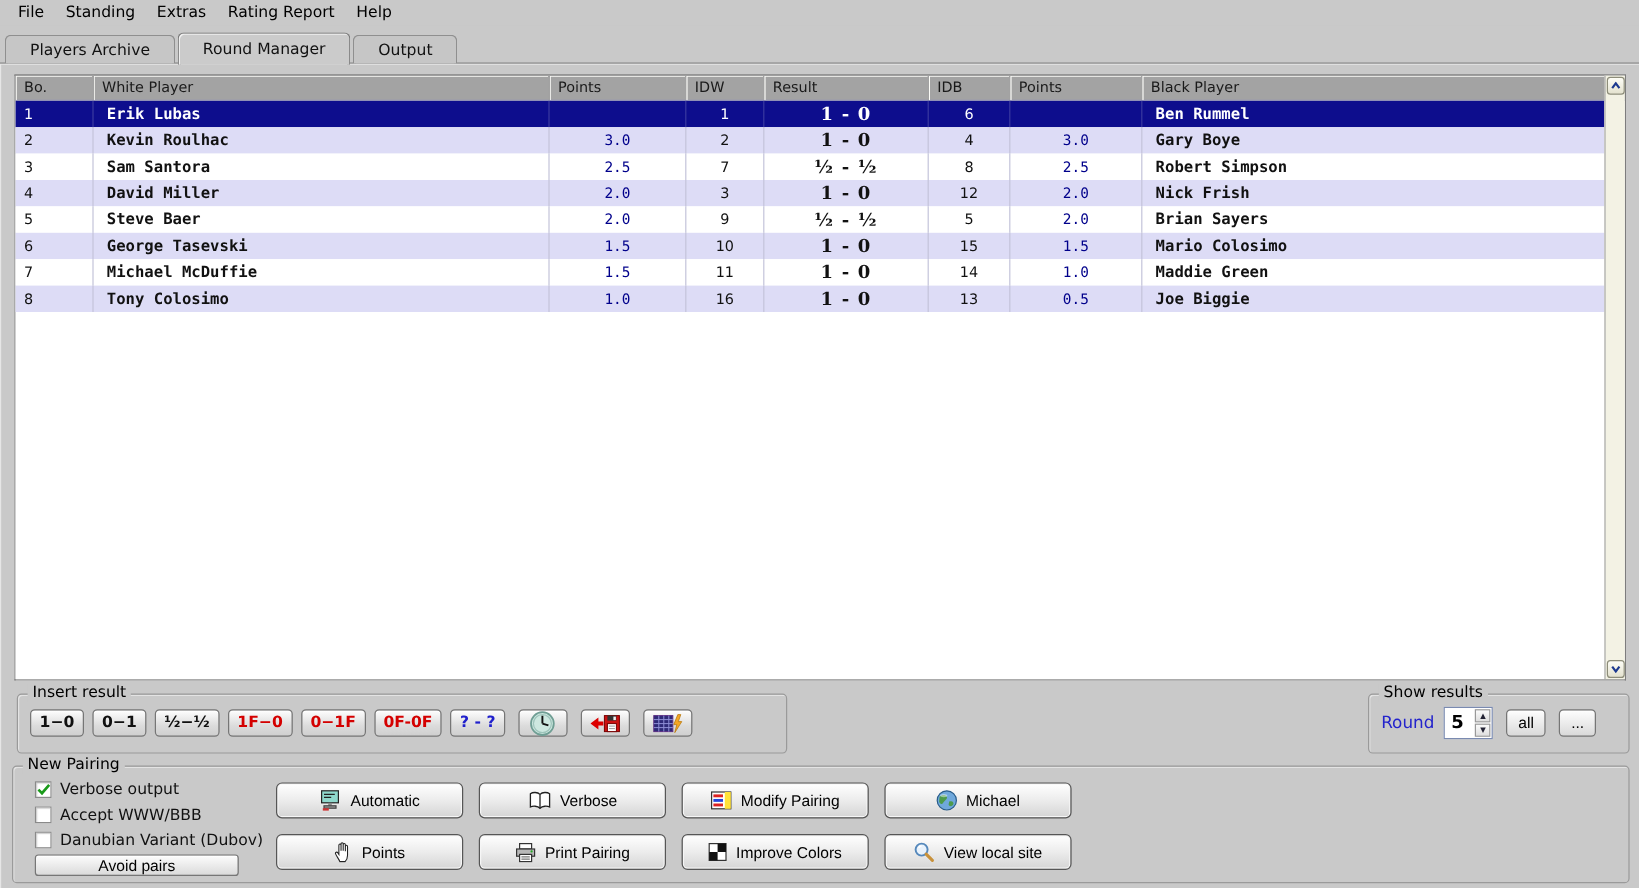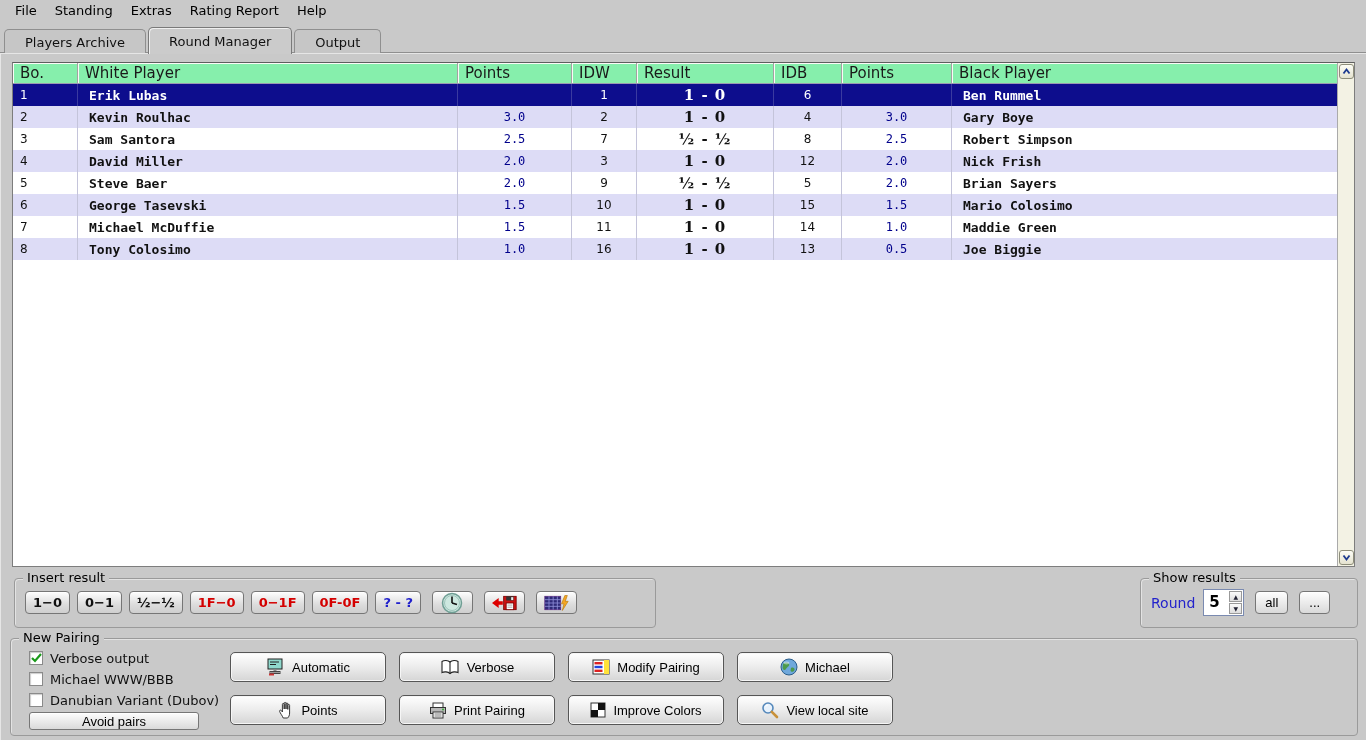--- a/index.html
+++ b/index.html
@@ -19,22 +19,22 @@
   .tab { height:24px; padding:3px 20px 2px; margin-right:2px; background:#c6c6c6;
     border:1px solid #8f8f8f; border-bottom:none; border-radius:5px 5px 0 0;
     font-size:13px; display:flex; align-items:center; position:relative; }
   .tab.selected { height:27px; background:#cbcbcb; border-color:#7a7a7a; z-index:4;
     box-shadow:inset 1px 1px 0 #efefef; margin-bottom:-1px; }
   .content { position:absolute; top:52px; left:0; right:0; bottom:0;
     background:#c9c9c9; border-top:1px solid #8f8f8f; box-shadow:inset 1px 1px 0 #e6e6e6; }
   
   .table-panel { position:absolute; left:12px; top:62px; width:1343px; height:505px;
     background:#ffffff; border:1px solid #7d7d7d; border-top-color:#5e5e5e; }
-  .thead { display:flex; height:21px; background:#86efac; border-bottom:1px solid #9a9ab0;
-    font-size:15px; color:#1a1a1a; }
+  .thead { display:flex; height:21px; background:#a3a3a3; border-bottom:1px solid #9a9ab0;
+    font-size:12px; color:#1a1a1a; }
   .thead .hcell { display:flex; align-items:center; padding-left:7px;
     border-right:1px solid #a2a2a2; box-shadow:inset 1px 1px 0 #fbfbf7; }
   .rows { position:absolute; left:0; top:21px; right:17px; bottom:0; background:#fff; }
   .trow { display:flex; height:22px; background:#ffffff; }
   .trow.alt { background:#dddcf6; }
   .trow.sel { background:#0d0d8d; color:#ffffff; }
   .cell { display:flex; align-items:center; border-right:1px solid #c4c4da; height:100%; }
   .trow.sel .cell { border-right-color:#3a3aa0; }
   .c-bo  { width:65px;  padding-left:7px; font-size:12px; }
   .c-wp  { width:380px; padding-left:11px; }
@@ -295,21 +295,21 @@
       <svg width="11" height="10">
           <polyline points="1,5 4,8 10,1" fill="none" stroke="#1a9a1a" stroke-width="2.2"></polyline>
         </svg>
     </span>
     <span class="cb-label">Verbose output</span>
   </div>
   <div class="cb-row unchecked" style="top:32px;">
     <span class="cb-box">
       
     </span>
-    <span class="cb-label">Michael WWW/BBB</span>
+    <span class="cb-label">Accept WWW/BBB</span>
   </div>
   <div class="cb-row unchecked" style="top:53px;">
     <span class="cb-box">
       
     </span>
     <span class="cb-label">Danubian Variant (Dubov)</span>
   </div>
   <button id="avoid-pairs">Avoid pairs</button>
 
   <div class="np-grid">

